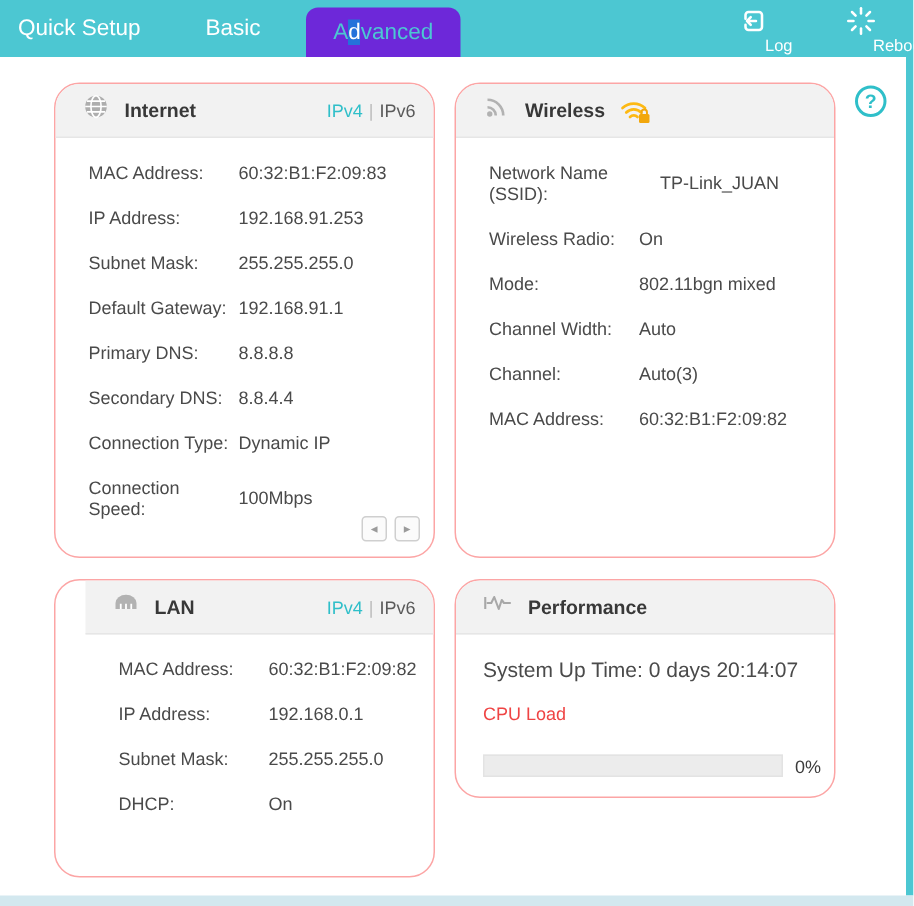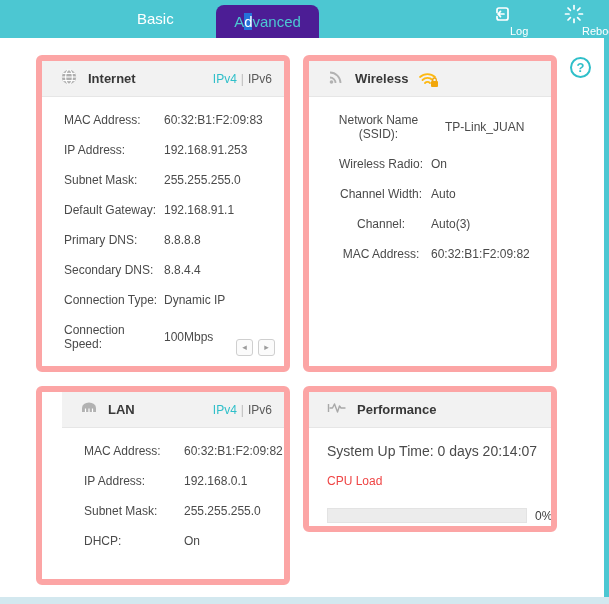--- a/index.html
+++ b/index.html
@@ -7,47 +7,47 @@
   body {
     position:relative; overflow:hidden; background:#ffffff;
     font-family:"Liberation Sans", sans-serif; color:#4a4a4a;
   }
   
   .topbar { position:absolute; left:0; top:0; width:609px; height:38px; background:#4cc7d2; }
   .tab { position:absolute; top:0; height:38px; line-height:38px; color:#ffffff; font-size:15px; cursor:pointer; }
   .tab-quick { left:12px; }
   .tab-basic { left:137px; }
   .tab-advanced {
-    position:absolute; left:216px; top:5px; width:103px; height:33px;
-    background:#4c1d95; border-radius:8px 8px 0 0; text-align:center;
+    position:absolute; left:204px; top:5px; width:103px; height:33px;
+    background:#6d28d9; border-radius:8px 8px 0 0; text-align:center;
     line-height:33px; font-size:15px; color:#4cc7d2; cursor:pointer;
   }
   .sel-char { background:#2472da; color:#ffffff; }
   .topbar-action { position:absolute; top:4px; width:48px; text-align:center; color:#ffffff; cursor:pointer; }
   .topbar-action .ticon { display:block; height:20px; margin:0 auto 1px auto; }
   .topbar-action .tlabel { font-size:11px; color:#ffffff; display:block; line-height:12px;margin-left:32px; }
   .act-logout { left:478px; }
   .act-reboot { left:550px; }
   
   .right-strip { position:absolute; right:0; top:38px; width:5px; height:559px; background:#4cc7d2; }
   .bottom-strip { position:absolute; left:0; bottom:0; width:609px; height:7px; background:#d3e8ef; }
   
   .help-btn {
     position:absolute; left:570px; top:57px; width:21px; height:21px;
     border:2px solid #2fbfc9; border-radius:50%; color:#2fbfc9;
     font-size:13px; font-weight:bold; text-align:center; line-height:17px; cursor:pointer;
     background:#ffffff;
   }
   
   .panel {
-    position:absolute; background:#ffffff; border:6px solid #fca5a5; border-radius:6px;
+    position:absolute; background:#ffffff; border:1px solid #fca5a5; border-radius:17px;
     overflow:hidden;
   }
   .panel-internet    { left:36px;  top:55px;  width:254px; height:317px; }
-  .panel-wireless    { left:303px; top:55px;  width:254px; height:317px;text-align:center; }
+  .panel-wireless    { left:303px; top:55px;  width:254px; height:317px; }
   .panel-lan         { left:36px;  top:386px; width:254px; height:199px;padding-left:20px; }
   .panel-performance { left:303px; top:386px; width:254px; height:146px; }
   .panel-header {
     height:36px; background:#f2f2f2; border-bottom:1px solid #e6e6e6;
     display:flex; align-items:center; padding:0 12px 0 18px;
   }
   .panel-title { font-size:13px; font-weight:bold; color:#383838; margin-left:10px; }
   .wifi-badge { margin-left:10px; display:flex; align-items:center; }
   .ipv-links { margin-left:auto; font-size:12px; }
   .ipv4 { color:#2fbfc9; cursor:pointer; }
@@ -71,20 +71,21 @@
   .bar-row { display:flex; align-items:center; margin-top:20px; }
   .progress { width:200px; height:15px; background:#ececec; border:1px solid #e3e3e3; flex:none; }
   .pfill { height:100%; background:#4cc5ce; width:0; }
   .pct-label { font-size:12px; color:#3c3c3c; margin-left:8px; }
   .perf-sub2 { margin-top:13px; }
 </style>
 </head>
 <body>
 
 <div class="topbar">
+  <span class="tab tab-quick">Quick Setup</span>
   <span class="tab tab-basic">Basic</span>
   <div class="tab-advanced"><span>A</span><span class="sel-char">d</span><span>vanced</span></div>
 
   <div class="topbar-action act-logout">
     <span class="ticon">
       <svg width="20" height="20" viewBox="0 0 20 20" fill="none">
         <path d="M7,4 h7 a2,2 0 0 1 2,2 v8 a2,2 0 0 1 -2,2 h-7 a2,2 0 0 1 -2,-2 v-1.5 M5,8.5 V6 a2,2 0 0 1 2,-2" stroke="#ffffff" stroke-width="1.7" stroke-linecap="round"></path>
         <path d="M12,10 H6 M8.5,7.4 6,10 l2.5,2.6" stroke="#ffffff" stroke-width="1.7" stroke-linecap="round" stroke-linejoin="round"></path>
       </svg>
     </span>
@@ -192,20 +193,24 @@
   <div class="rows">
     <div class="frow">
         <span class="flabel" style="width:95px;">Network Name (SSID):</span>
         <span class="fvalue" style="margin-left:19px;">TP-Link_JUAN</span>
       </div>
     <div class="frow">
         <span class="flabel">Wireless Radio:</span>
         <span class="fvalue">On</span>
       </div>
     <div class="frow">
+        <span class="flabel">Mode:</span>
+        <span class="fvalue">802.11bgn mixed</span>
+      </div>
+    <div class="frow">
         <span class="flabel">Channel Width:</span>
         <span class="fvalue">Auto</span>
       </div>
     <div class="frow">
         <span class="flabel">Channel:</span>
         <span class="fvalue">Auto(3)</span>
       </div>
     <div class="frow">
         <span class="flabel">MAC Address:</span>
         <span class="fvalue">60:32:B1:F2:09:82</span>

